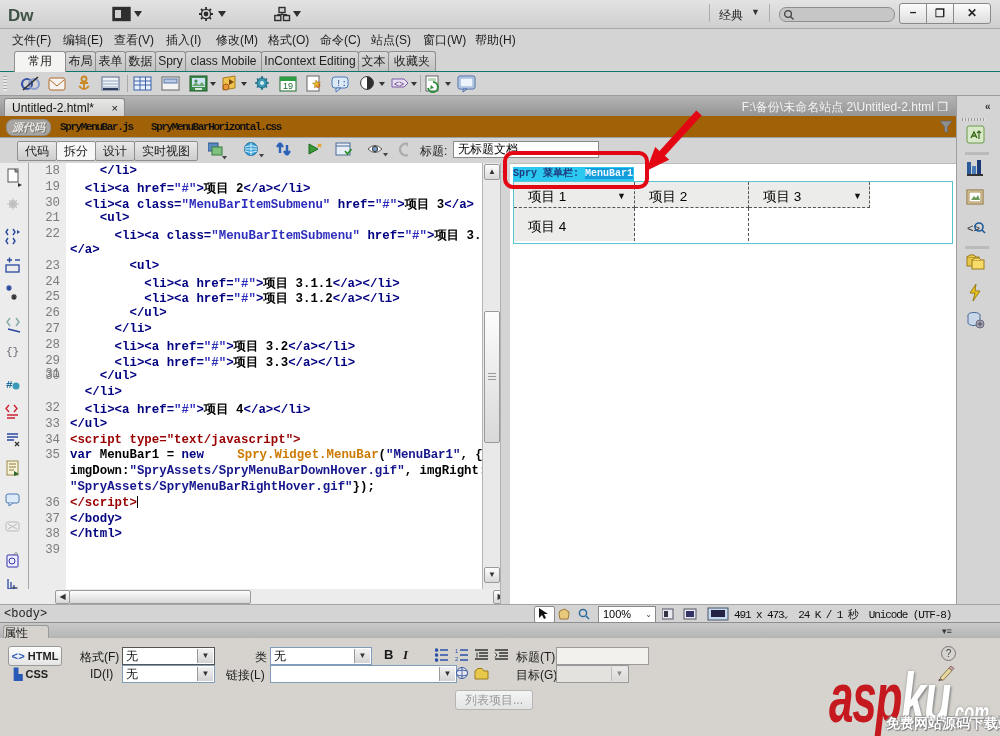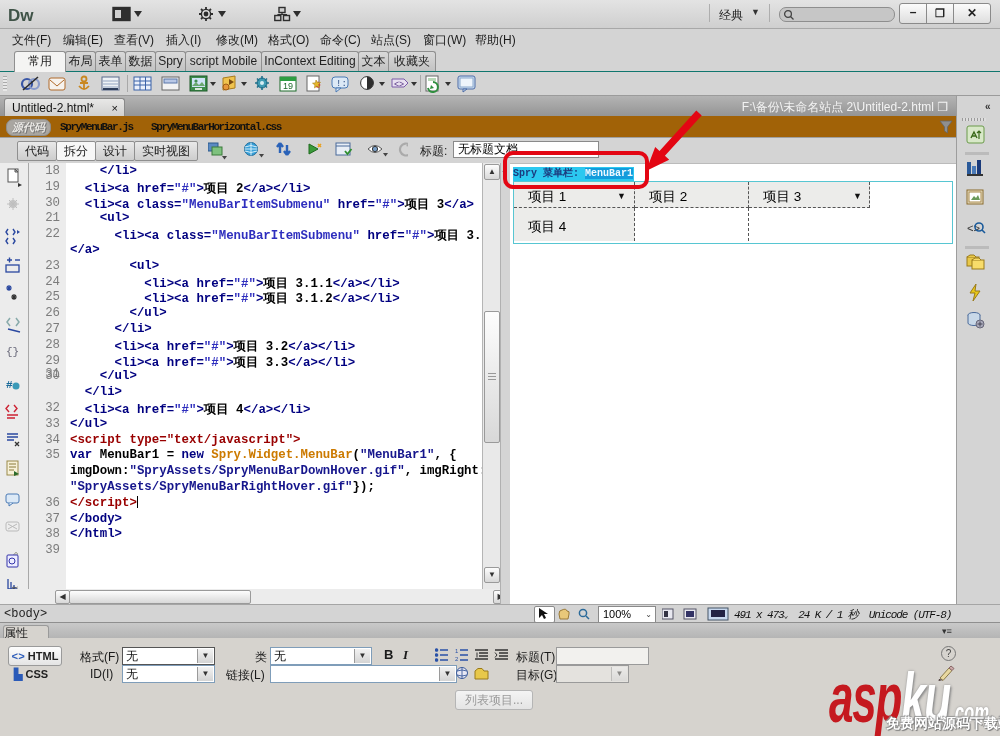--- a/index.html
+++ b/index.html
@@ -28,21 +28,21 @@
 #gutter{left:29px;top:163px;width:37px;height:428px;background:#ececec;border-right:1px solid #cccccc;}
 #code{left:66px;top:163px;width:416px;height:428px;background:#ffffff;}
 #gutter,#code{font-family:"Liberation Mono",monospace;font-size:12.4px;}
 #code{font-weight:bold;}
 .gl{position:absolute;left:0;width:31px;text-align:right;color:#7c7c7c;}
 .cl{position:absolute;left:4px;white-space:pre;color:#000;}
 .t{color:#000080;}  
 .v{color:#2e2ebe;}  
 .s{color:#990000;}  
 .k{color:#000080;font-weight:bold;}
-.o{color:#cc7a00;}
+.o{color:#cc7a00;margin-left:26px;}
 .j{color:#15158c;}
 #vscroll{left:482px;top:163px;width:18px;height:428px;background:#e9e9e9;border-left:1px solid #b5b5b5;}
 #hscroll{left:46px;top:589px;width:462px;height:15px;background:#ececec;}
 #belowcode{left:0;top:589px;width:46px;height:15px;background:#ececec;}
 .sbtn{position:absolute;background:linear-gradient(#fdfdfd,#d8d8d8);border:1px solid #9a9a9a;border-radius:2px;}
 
 #splitter{left:500px;top:163px;width:10px;height:441px;background:#d4d4d4;border-left:1px solid #b0b0b0;}
 #design{left:510px;top:163px;width:446px;height:441px;background:#ffffff;border-top:1px solid #bbb;}
 
 #dock{left:956px;top:96px;width:44px;height:526px;background:#d4d4d4;border-left:1px solid #9d9d9d;}
@@ -106,21 +106,21 @@
  <span class="mi" style="left:371px">站点(S)</span>
  <span class="mi" style="left:423px">窗口(W)</span>
  <span class="mi" style="left:475px">帮助(H)</span>
 </div>
 <div class="abs" id="instabs">
  <div class="tab act" style="left:14px;width:50px;">常用</div>
  <div class="tab" style="left:65px;width:29px;">布局</div>
  <div class="tab" style="left:95px;width:29px;">表单</div>
  <div class="tab" style="left:125px;width:29px;">数据</div>
  <div class="tab" style="left:155px;width:29px;">Spry</div>
- <div class="tab" style="left:185px;width:75px;">script Mobile</div>
+ <div class="tab" style="left:185px;width:75px;">class Mobile</div>
  <div class="tab" style="left:261px;width:96px;">InContext Editing</div>
  <div class="tab" style="left:358px;width:29px;">文本</div>
  <div class="tab" style="left:388px;width:46px;">收藏夹</div>
 </div>
 <div class="abs" id="insicons">
  <div class="abs" style="left:3px;top:4px;width:4px;height:15px;background:repeating-linear-gradient(#aaa 0 1px,#e8e8e8 1px 3px);"></div>
  <svg class="abs" style="left:14px;top:3px" width="940" height="18">
   <g font-size="8">
 
    <g transform="translate(8,0)">
@@ -503,21 +503,21 @@
  </svg>
  <div class="abs" style="left:598px;top:1px;width:52px;height:15px;background:#fff;border:1px solid #8a8a8a;font-size:11px;line-height:15px;padding-left:4px;">100% <span style="position:absolute;right:3px;font-size:8px;color:#444;">⌄</span></div>
  <svg class="abs" style="left:662px;top:2px" width="70" height="14">
   <rect x="0" y="2" width="11" height="10" fill="#e8e8f0" stroke="#556"></rect>
       <rect x="2" y="4" width="4" height="6" fill="#334"></rect>
   <rect x="22" y="2" width="12" height="10" fill="#e8e8f0" stroke="#556"></rect>
       <rect x="24" y="4" width="8" height="6" fill="#336"></rect>
   <rect x="46" y="1" width="20" height="12" fill="#c8d8ee" stroke="#456"></rect>
       <rect x="49" y="3" width="14" height="7" fill="#224"></rect>
  </svg>
- <span class="abs mono" style="left:734px;top:2px;font-size:11px;letter-spacing:-1.1px;color:#111;white-space:pre;font-style:italic;">491 x 473<span style="font-size:8px;">⌄</span>  24 K / 1 秒  Unicode (UTF-8)</span>
+ <span class="abs mono" style="left:734px;top:2px;font-size:11px;letter-spacing:-1.1px;color:#111;white-space:pre;">491 x 473<span style="font-size:8px;">⌄</span>  24 K / 1 秒  Unicode (UTF-8)</span>
 </div>
 <div class="abs" id="proptabs">
     <div class="abs" id="proptab">属性</div>
 <div class="abs" style="left:942px;top:3px;font-size:9px;color:#333;">▾<span style="letter-spacing:-1px;">≡</span></div>
   </div>
 <div class="abs" id="props">
  <div class="abs" style="left:8px;top:8px;width:52px;height:18px;background:linear-gradient(#fdfdfd,#e4e4e4);border:1px solid #9a9a9a;border-radius:3px;font-size:11px;font-weight:bold;text-align:center;line-height:18px;color:#222;"><span style="color:#2a5ab8;font-family:'Liberation Mono';">&lt;&gt;</span> HTML</div>
  <div class="abs" style="left:14px;top:28px;width:46px;height:16px;font-size:11px;font-weight:bold;line-height:16px;color:#222;"><span style="color:#2a5ab8;">▙</span> CSS</div>
  <span class="abs" style="left:80px;top:11px;">格式(F)</span>
  <div class="combo" style="left:122px;top:9px;width:88px;border:1px solid #555;">无<span class="cbarrow">▼</span></div>

